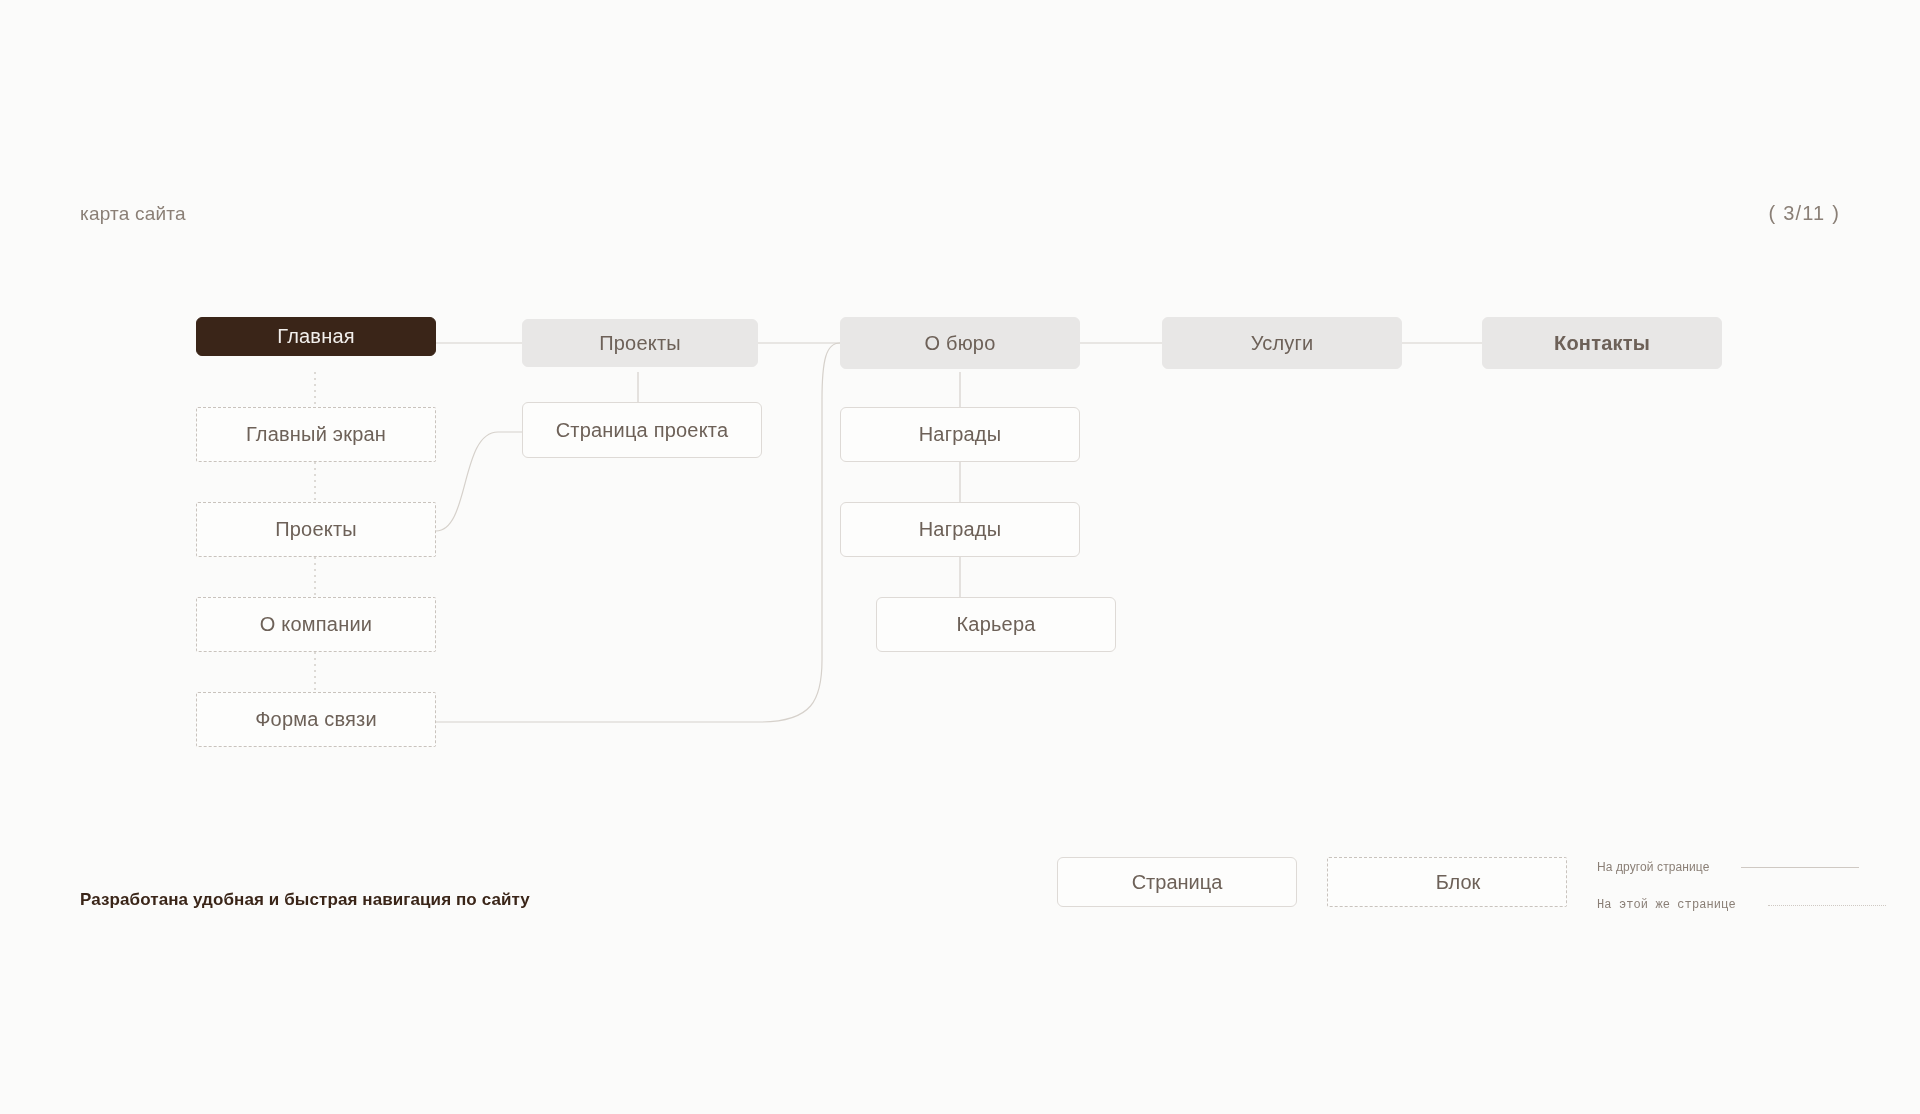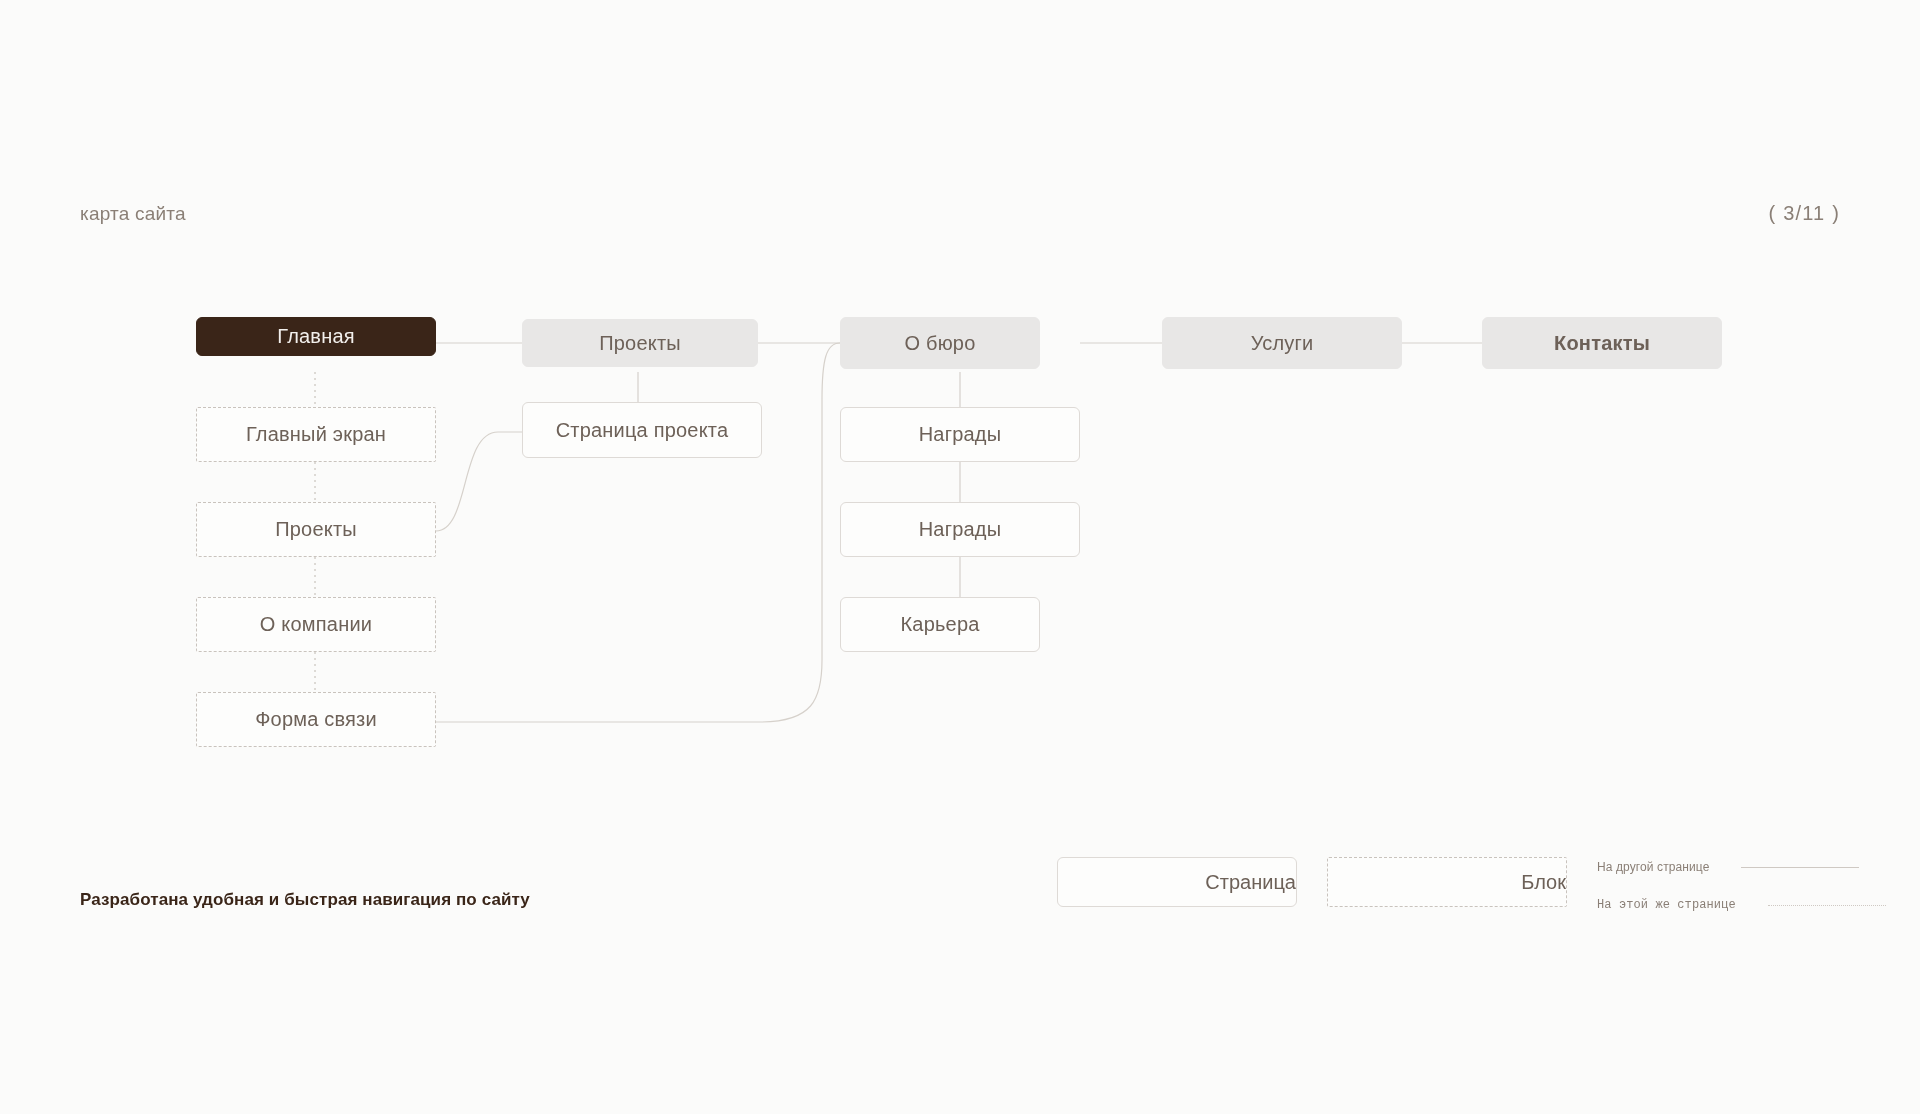--- a/index.html
+++ b/index.html
@@ -98,21 +98,21 @@
     color: #3a2518;
     white-space: nowrap;
   }
 
   
   .legend-node {
     position: absolute;
     box-sizing: border-box;
     display: flex;
     align-items: center;
-    justify-content: flex-end;
+    justify-content: center;
     font-size: 20px;
     color: #6d6158;
     white-space: nowrap;
   }
   .legend-node.page {
     background: #fdfdfc;
     border: 1px solid #dedad6;
     border-radius: 6px;
   }
   .legend-node.block {
@@ -183,21 +183,21 @@
   </svg>
 
   <div class="node primary" style="left:196px; top:317px; width:240px; height:39px;">
     <span>Главная</span>
   </div>
 
   <div class="node filled" style="left:522px; top:319px; width:236px; height:48px;">
     <span>Проекты</span>
   </div>
 
-  <div class="node filled" style="left:840px; top:317px; width:200px; height:52px;justify-content:center;">
+  <div class="node filled" style="left:840px; top:317px; width:240px; height:52px;justify-content:center;">
     <span>О бюро</span>
   </div>
 
   <div class="node filled" style="left:1162px; top:317px; width:240px; height:52px;">
     <span>Услуги</span>
   </div>
 
   <div class="node filled" style="left:1482px; top:317px; width:240px; height:52px;font-weight:bold;">
     <span>Контакты</span>
   </div>
@@ -223,21 +223,21 @@
   </div>
 
   <div class="node outline" style="left:840px; top:407px; width:240px; height:55px;">
     <span>Награды</span>
   </div>
 
   <div class="node outline" style="left:840px; top:502px; width:240px; height:55px;">
     <span>Награды</span>
   </div>
 
-  <div class="node outline" style="left:840px; top:597px; width:200px; height:55px;">
+  <div class="node outline" style="left:876px; top:597px; width:240px; height:55px;">
     <span>Карьера</span>
   </div>
 
   <div class="caption">Разработана удобная и быстрая навигация по сайту</div>
 
   <div class="legend-node page" style="left:1057px; top:857px; width:240px; height:50px;">
     <span>Страница</span>
   </div>
 
   <div class="legend-node block" style="left:1327px; top:857px; width:240px; height:50px;">

